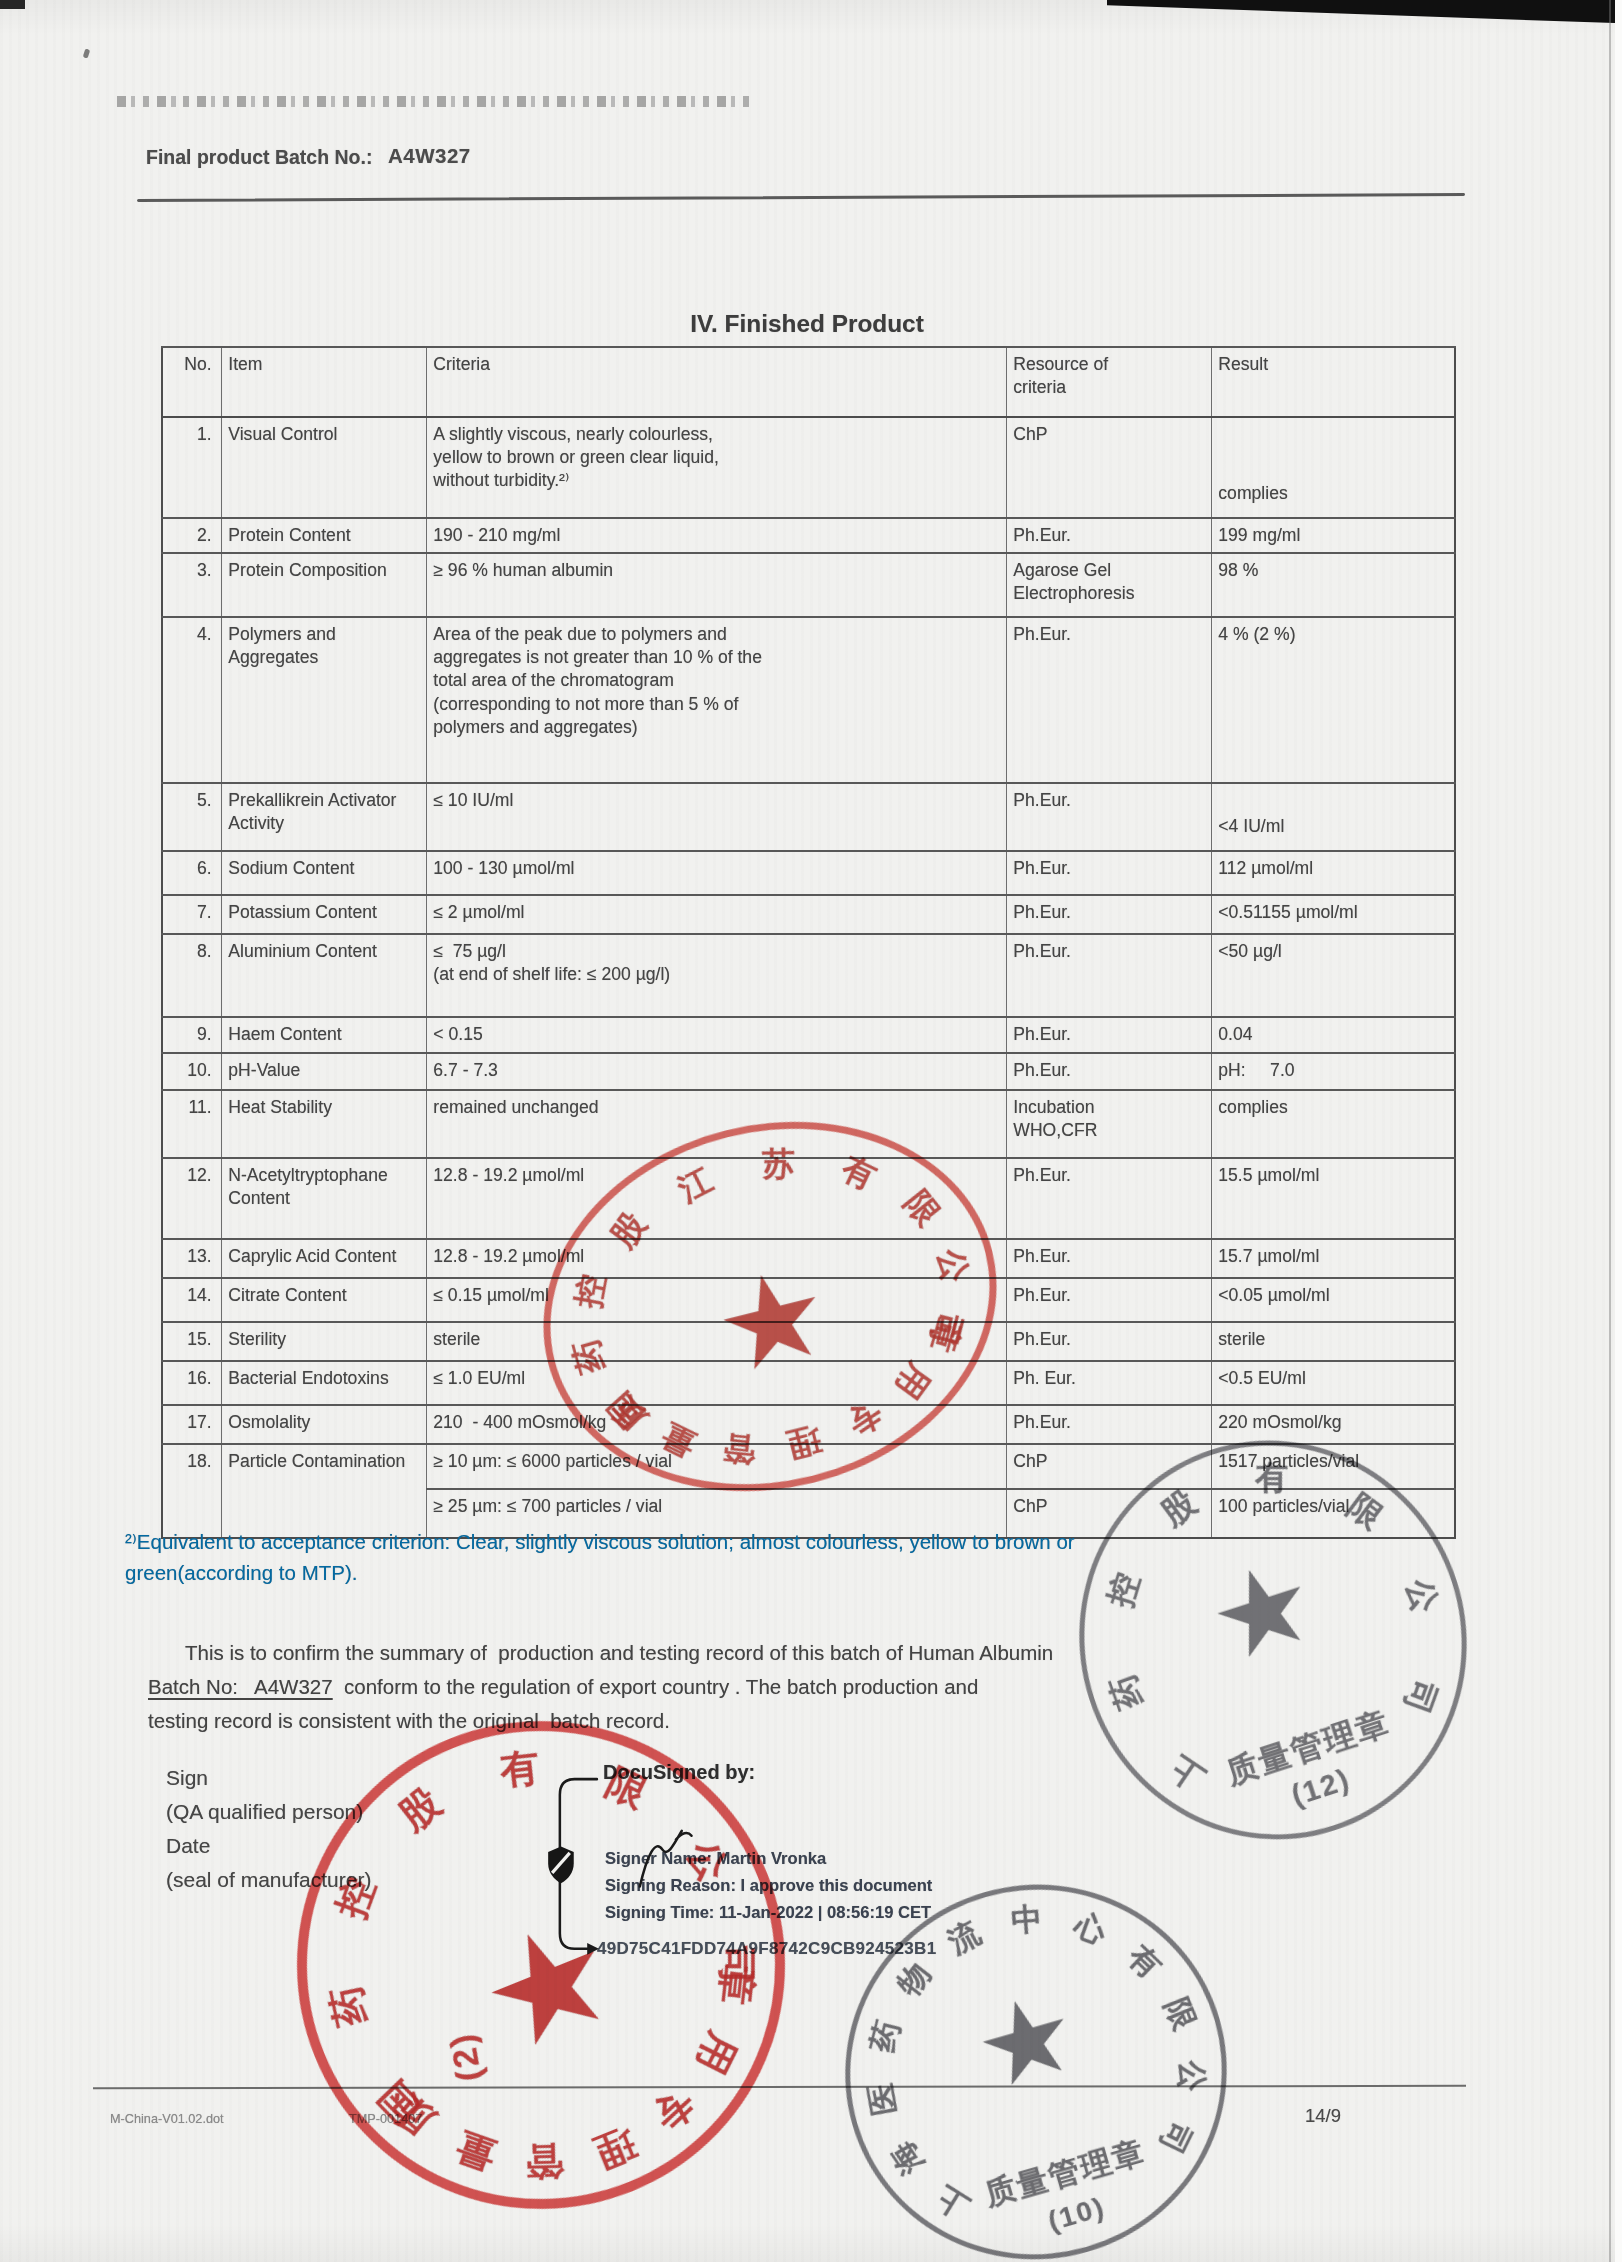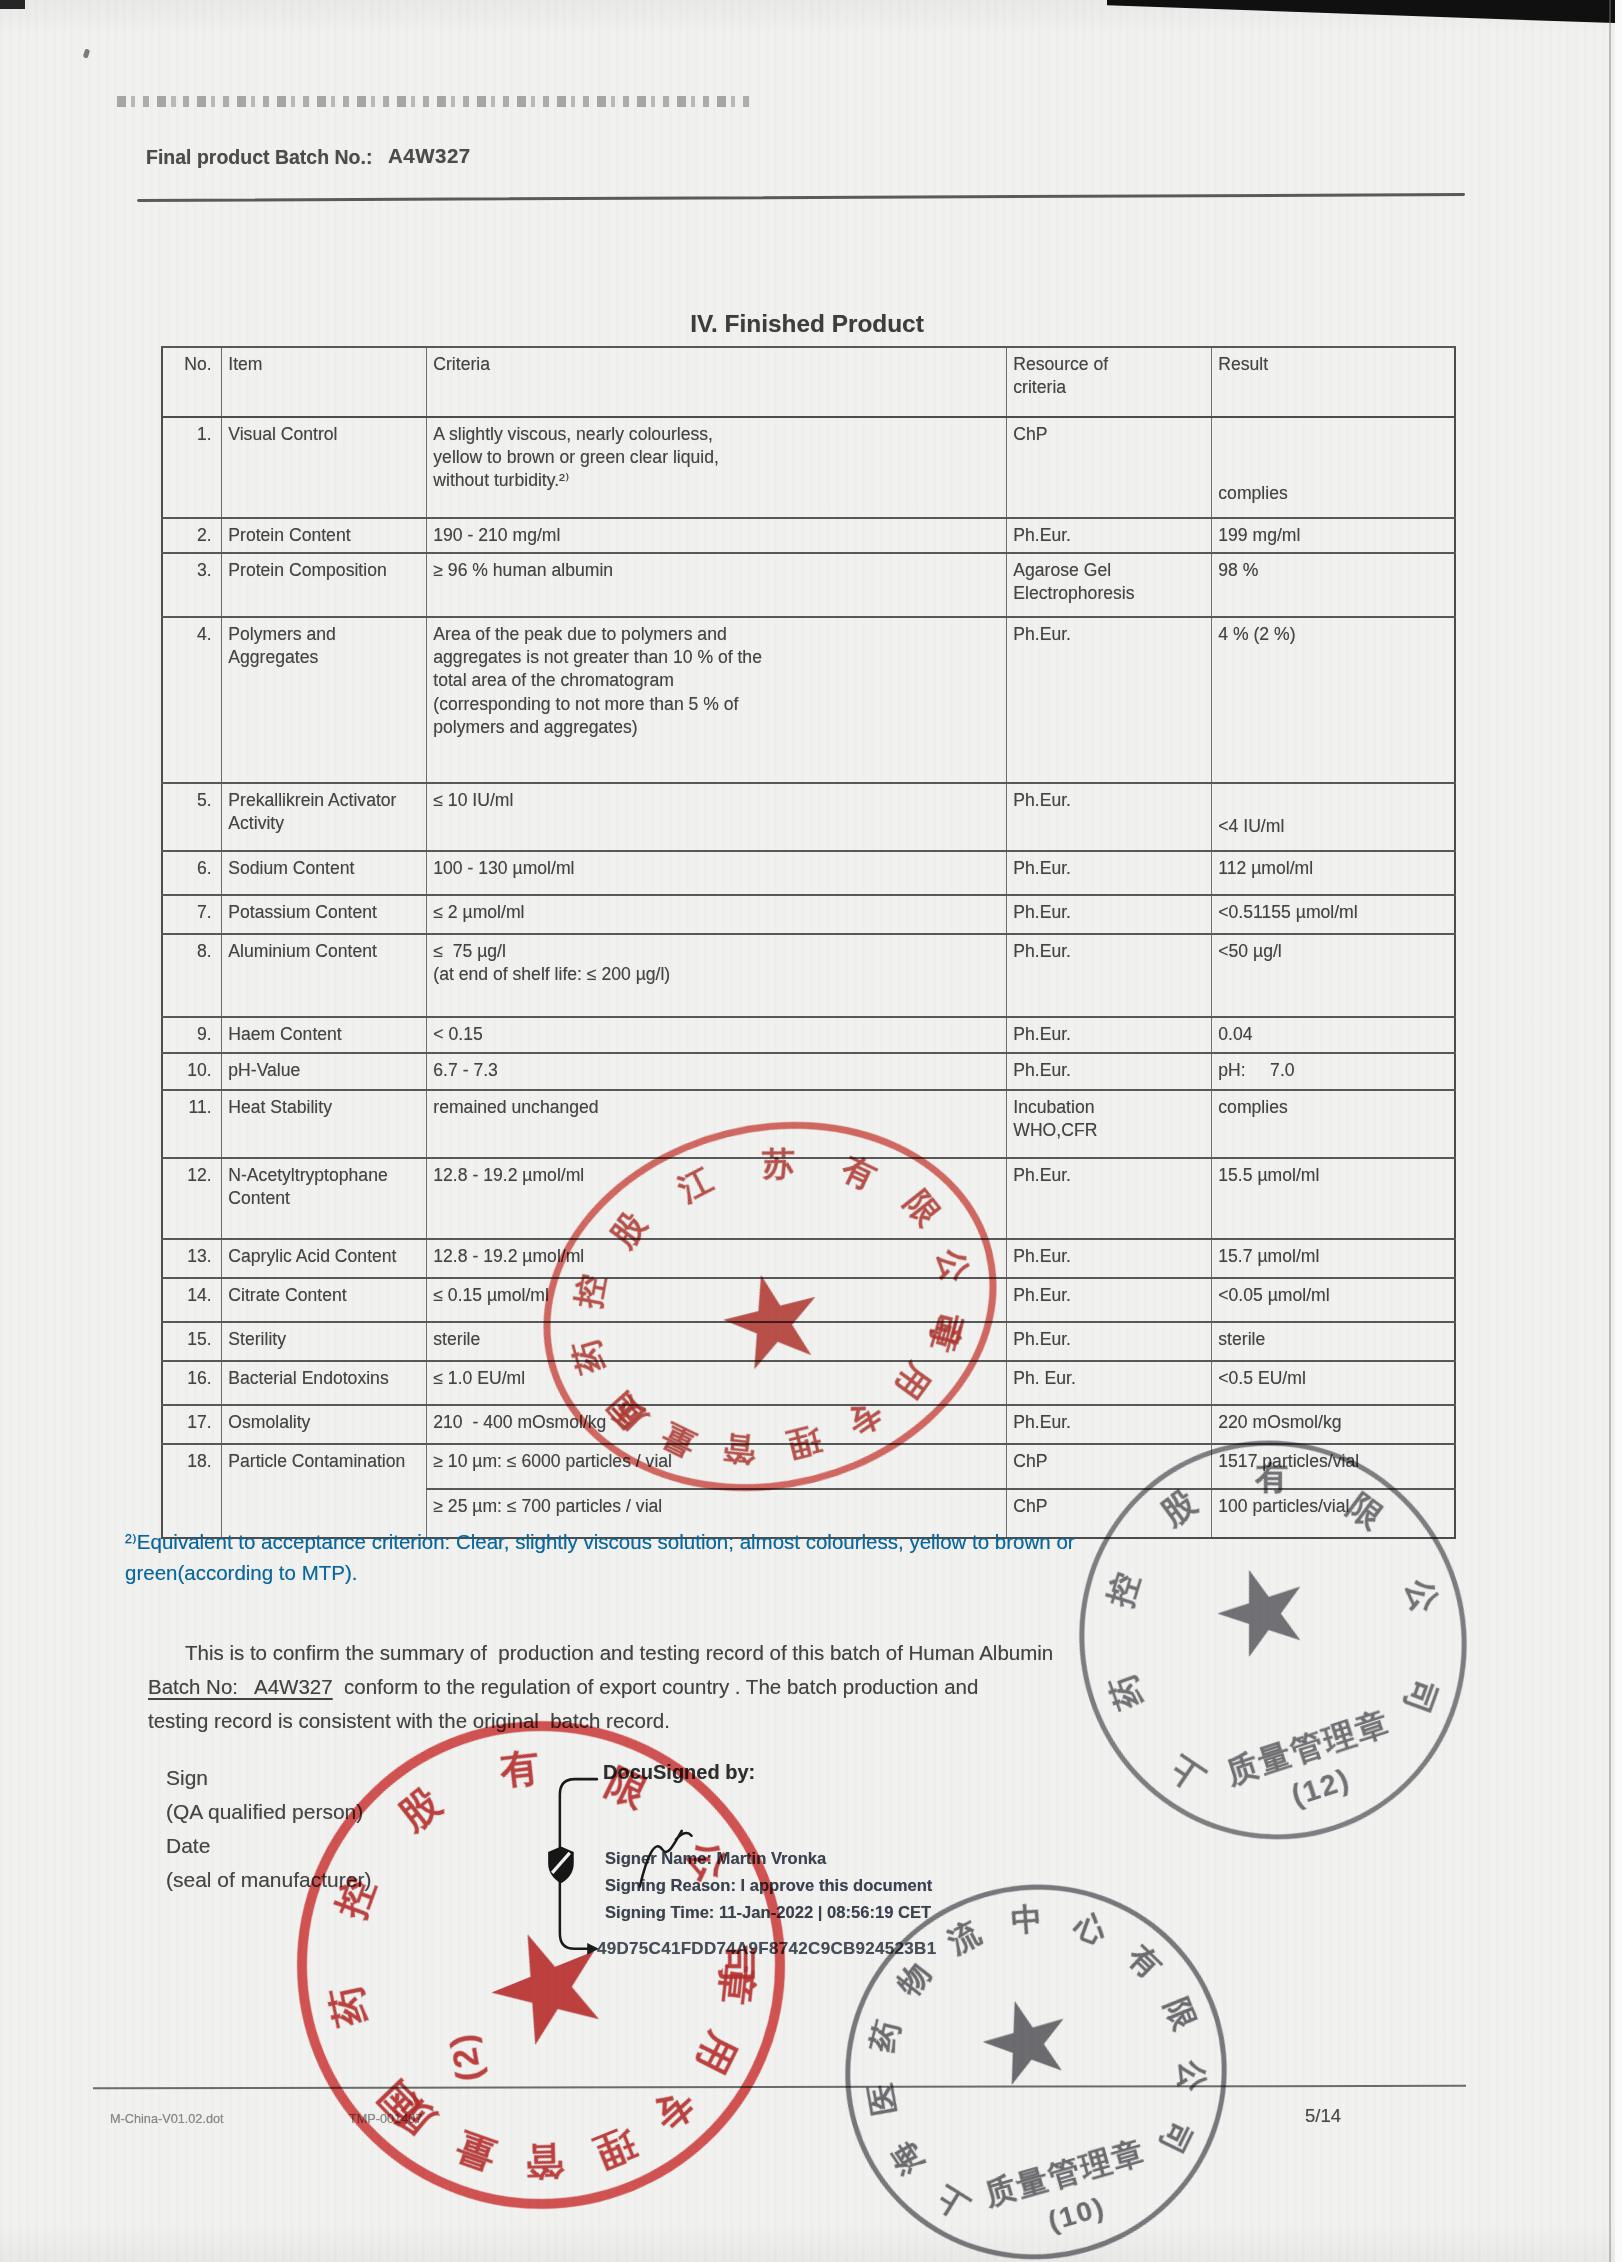--- a/index.html
+++ b/index.html
@@ -283,21 +283,21 @@
       <path d="M 656 1934 C 664 1900 672 1886 679 1896 C 684 1904 690 1893 699 1877 M 693 1886 C 699 1879 705 1877 709 1882" fill="none" stroke="#1a1a1a" stroke-width="2.6" stroke-linecap="round"></path>
       <g transform="translate(562,1893) scale(0.82)">
         <path d="M 16 0 L 32 7 V 21 C 32 33 25 41 16 46 C 7 41 0 33 0 21 V 7 Z" fill="#161616"></path>
         <path d="M 5 33 L 27 8" stroke="#f1f1ef" stroke-width="4"></path>
       </g>
     </svg>
 
     <div class="footer-rule"></div>
     <span class="footer-left">M-China-V01.02.dot</span>
     <span class="footer-mid">TMP-001407</span>
-    <span class="page-num">5/14</span>
+    <span class="page-num">14/9</span>
   </div>
 
   <div class="stamps">
       <div class="stamp" style="left: 541px; top: 1125px; width: 458px; height: 363px; color: rgba(206, 52, 45, 0.72); transform: rotate(-14deg);">
         <div class="ring" style="border-width: 7.8px;"></div>
         <span class="sl" style="font-size: 123px; transform: translate(calc(-50% + 0px), calc(-50% + 13.7px)) rotate(0deg);">★</span>
         <span class="sc" style="font-size: 33px; left: 63px; top: 247px; transform: translate(-50%, -50%) rotate(-118deg);">国</span>
         <span class="sc" style="font-size: 33px; left: 41px; top: 186px; transform: translate(-50%, -50%) rotate(-91.7778deg);">药</span>
         <span class="sc" style="font-size: 33px; left: 58px; top: 123px; transform: translate(-50%, -50%) rotate(-65.5556deg);">控</span>
         <span class="sc" style="font-size: 33px; left: 110px; top: 73px; transform: translate(-50%, -50%) rotate(-39.3333deg);">股</span>

